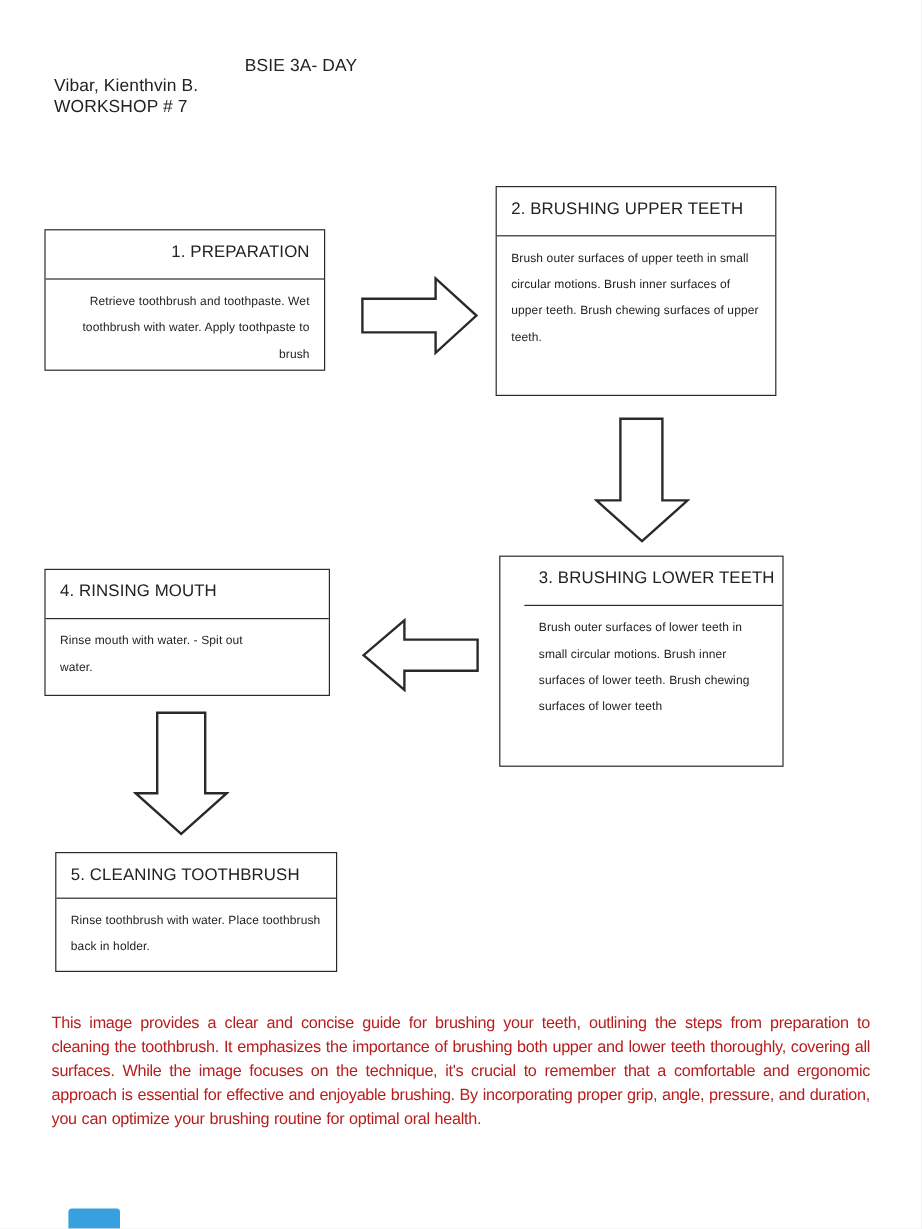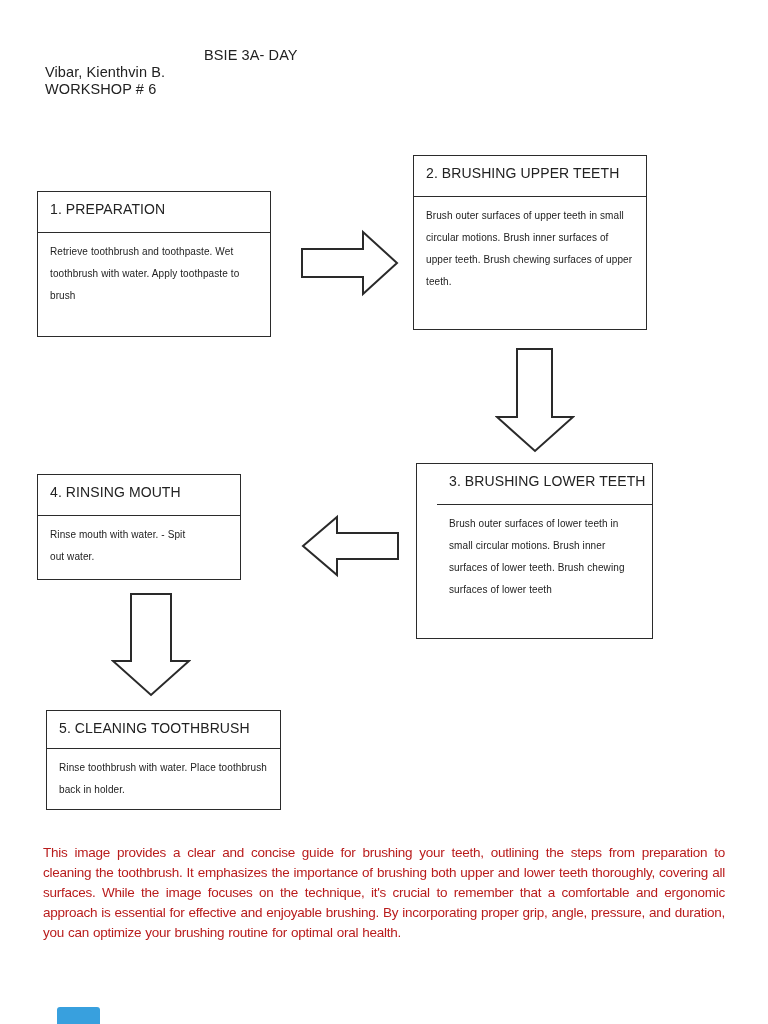--- a/index.html
+++ b/index.html
@@ -63,23 +63,23 @@
     border-radius: 3px 3px 0 0;
   }
 </style>
 </head>
 <body>
 
 <div class="page">
 
   <div class="abs hdr" style="left:45px; top:64px;">Vibar, Kienthvin B.</div>
   <div class="abs hdr" style="left:204px; top:47px;">BSIE 3A- DAY</div>
-  <div class="abs hdr" style="left:45px; top:81px;">WORKSHOP # 6</div>
+  <div class="abs hdr" style="left:45px; top:81px;">WORKSHOP # 7</div>
 
-  <div class="step-box" style="left:37px; top:191px; width:234px; height:146px;">
+  <div class="step-box" style="left:37px; top:191px; width:234px; height:118px;text-align:right;">
     <div class="step-title">1. PREPARATION</div>
     <div class="step-body">Retrieve toothbrush and toothpaste. Wet toothbrush with water. Apply toothpaste to brush</div>
   </div>
 
   <div class="arrow abs" style="left:300px; top:228px;">
     <svg width="100" height="70" viewBox="0 0 100 70">
       <polygon points="2,21 63,21 63,4 97,35 63,66 63,49 2,49"></polygon>
     </svg>
   </div>
 
@@ -98,21 +98,21 @@
     <div class="step-title">3. BRUSHING LOWER TEETH</div>
     <div class="step-body">Brush outer surfaces of lower teeth in small circular motions. Brush inner surfaces of lower teeth. Brush chewing surfaces of lower teeth</div>
   </div>
 
   <div class="arrow abs" style="left:300px; top:514px;">
     <svg width="100" height="64" viewBox="0 0 100 64">
       <polygon points="98,19 37,19 37,3 3,32 37,61 37,45 98,45"></polygon>
     </svg>
   </div>
 
-  <div class="step-box" style="left:37px; top:474px; width:204px; height:106px;">
+  <div class="step-box" style="left:37px; top:474px; width:238px; height:106px;">
     <div class="step-title">4. RINSING MOUTH</div>
     <div class="step-body narrow">Rinse mouth with water. - Spit out water.</div>
   </div>
 
   <div class="arrow abs" style="left:111px; top:592px;">
     <svg width="80" height="105" viewBox="0 0 80 105">
       <polygon points="20,2 60,2 60,69 78,69 40,103 2,69 20,69"></polygon>
     </svg>
   </div>
 

